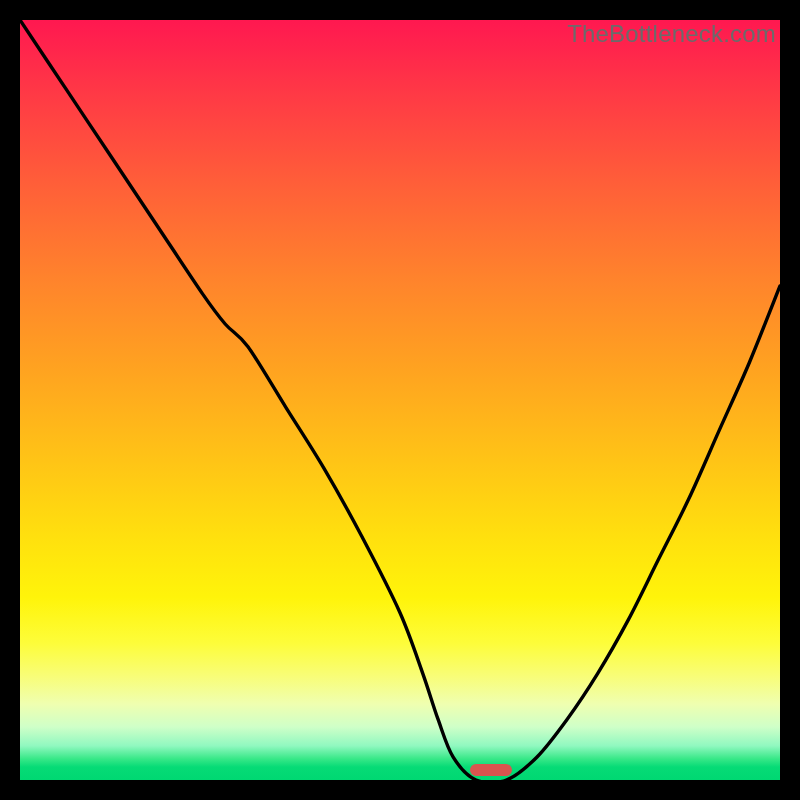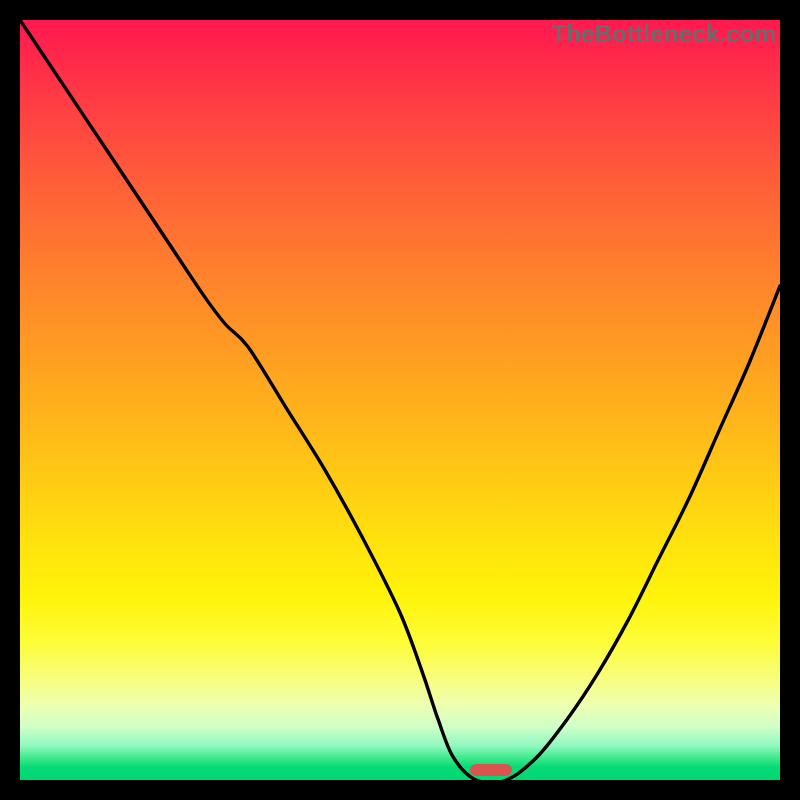--- a/index.html
+++ b/index.html
@@ -34,21 +34,21 @@
       #06db76 98.3%,
       #00d872 100%
     );
   }
   .watermark {
     position: absolute;
     top: 0;
     right: 4px;
     font-family: Arial, Helvetica, sans-serif;
     font-size: 24px;
-    font-weight: 700;
+    font-weight: 400;
     color: #6b6b6b;
     letter-spacing: 0.2px;
     user-select: none;
   }
   svg.curve {
     position: absolute;
     left: 0; top: 0;
     width: 100%; height: 100%;
   }
   .marker {

